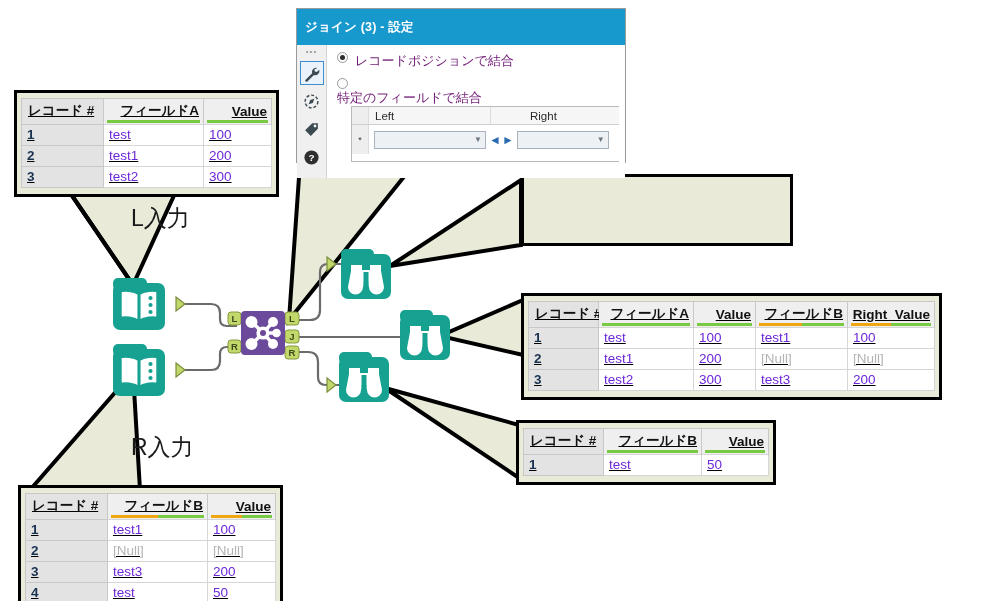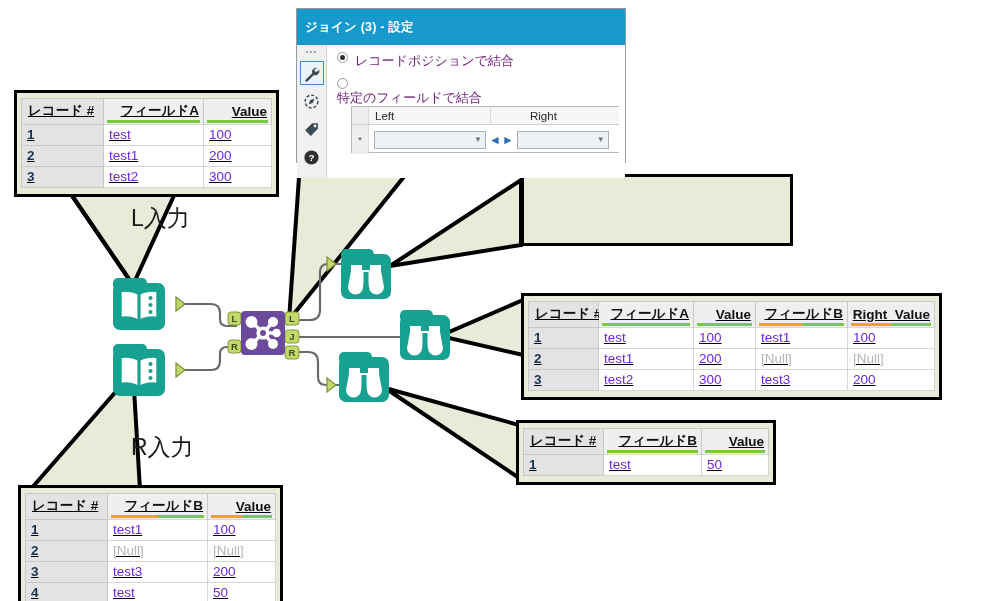--- a/index.html
+++ b/index.html
@@ -73,21 +73,21 @@
   #dialog .content{flex:1;background:#fff;padding:7px 0 0 10px;position:relative;}
   .radio-row{display:flex;height:22px;font-size:13px;color:#701a75;}
   .radio-dot{
     width:11px;height:11px;border-radius:50%;border:1px solid #9b9b9b;
     background:#fdfdfd;margin-right:7px;display:flex;align-items:center;justify-content:center;
     box-sizing:border-box;flex:none;
   }
   .radio-dot.on::after{content:"";width:5px;height:5px;border-radius:50%;background:#2d2d2d;}
   .jgrid{
     margin:6px 0 0 14px;border:1px solid #b9b9b9;background:#fff;
-    width:268px;height:47px;box-sizing:border-box;border-right:none;
+    width:268px;height:56px;box-sizing:border-box;border-right:none;
   }
   .jgrid .ghead{display:flex;height:17px;background:#f6f6f6;border-bottom:1px solid #cfcfcf;}
   .jgrid .ghead .gsel{width:16px;border-right:1px solid #dcdcdc;background:#eeeeee;}
   .jgrid .ghead .gh{
     font-size:11.5px;color:#2b2b2b;padding-left:6px;display:flex;align-items:center;
     border-right:1px solid #dcdcdc;box-sizing:border-box;
   }
   .jgrid .grow{display:flex;height:29px;align-items:center;}
   .jgrid .grow .gsel{
     width:16px;height:100%;border-right:1px solid #dcdcdc;background:#eeeeee;

